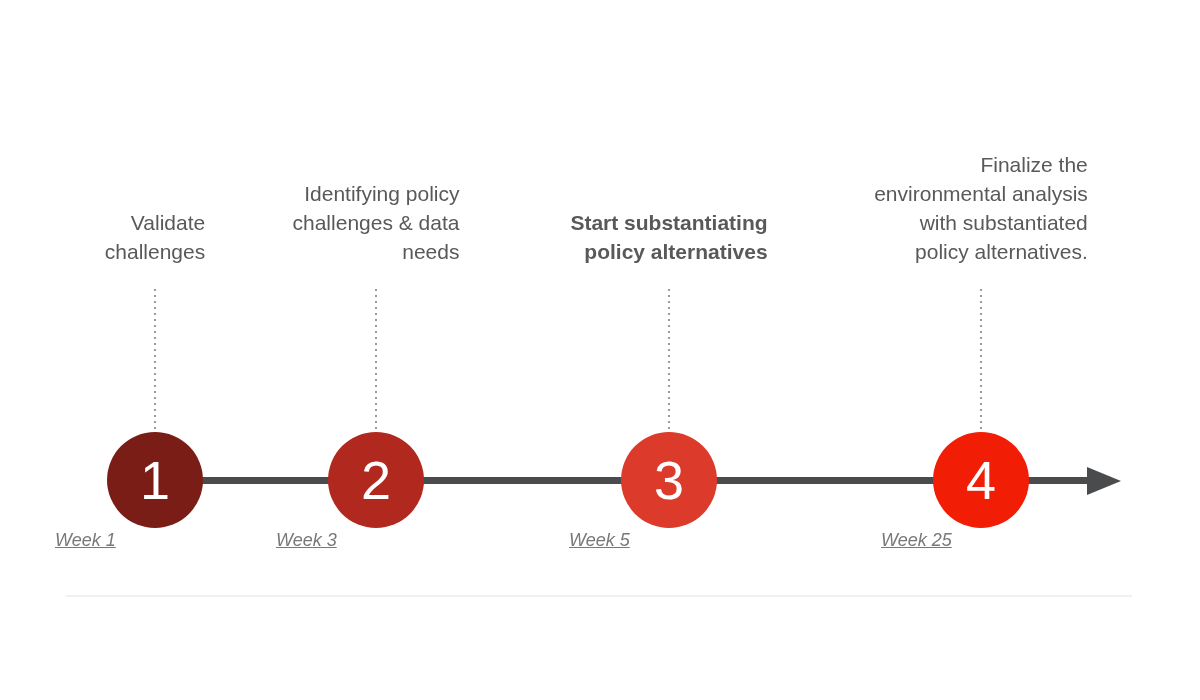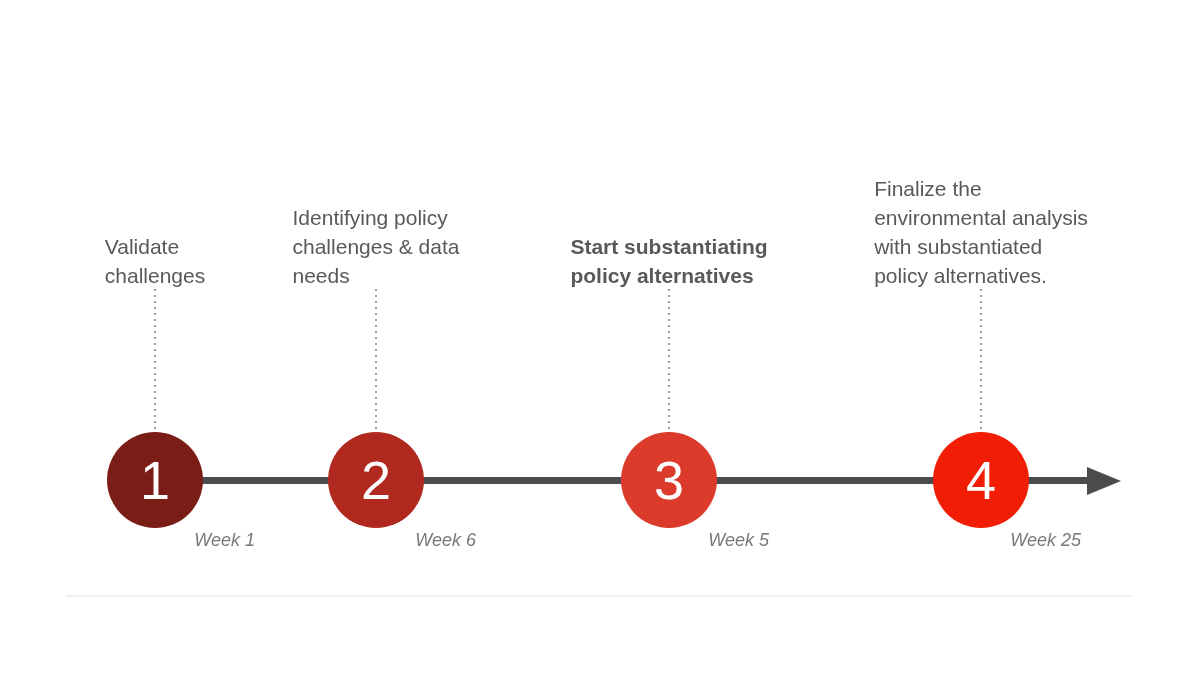--- a/index.html
+++ b/index.html
@@ -32,27 +32,27 @@
     height: 0;
     border-top: 14px solid transparent;
     border-bottom: 14px solid transparent;
     border-left: 34px solid var(--line-color, #4a4b4d);
     z-index: 1;
   }
 
   
   .label {
     position: absolute;
-    top: 166px;
+    top: 142px;
     height: 124px;
     width: 290px;
     display: flex;
     align-items: flex-end;
     justify-content: center;
-    text-align: left;
+    text-align: right;
     font-size: 21px;
     line-height: 29px;
     color: var(--label-color, #58595b);
     white-space: pre-line;
     z-index: 2;
   }
   .dotted {
     position: absolute;
     top: 289px;
     height: 141px;
@@ -75,25 +75,26 @@
     justify-content: center;
     color: #ffffff;
     font-size: 54px;
     font-weight: 400;
     z-index: 2;
   }
   .week {
     position: absolute;
     top: 530px;
     width: 200px;
-    text-align: right;
+    text-align: left;
     font-size: 18px;
     font-style: italic;
     color: var(--week-color, #77787a);
     z-index: 2;
+    text-decoration: underline;
   }
 
   
   .m1 .label  { left: 10px;  }
   .m1 .dotted { left: 154px; }
   .m1 .circle { left: 107px; }
   .m1 .week   { left: 55px;  }
 
   .m2 .label  { left: 231px; }
   .m2 .dotted { left: 375px; }
@@ -135,21 +136,21 @@
     <div class="circle" style="background: rgb(123, 29, 23);">1</div>
     <div class="week">Week 1</div>
   </div>
 
   <div class="milestone m2">
     <div class="label">Identifying policy
 challenges &amp; data
 needs</div>
     <div class="dotted"></div>
     <div class="circle" style="background: rgb(177, 41, 30);">2</div>
-    <div class="week">Week 6</div>
+    <div class="week">Week 3</div>
   </div>
 
   <div class="milestone m3">
     <div class="label">Start substantiating
 policy alternatives</div>
     <div class="dotted"></div>
     <div class="circle" style="background: rgb(220, 59, 43);">3</div>
     <div class="week">Week 5</div>
   </div>
 

